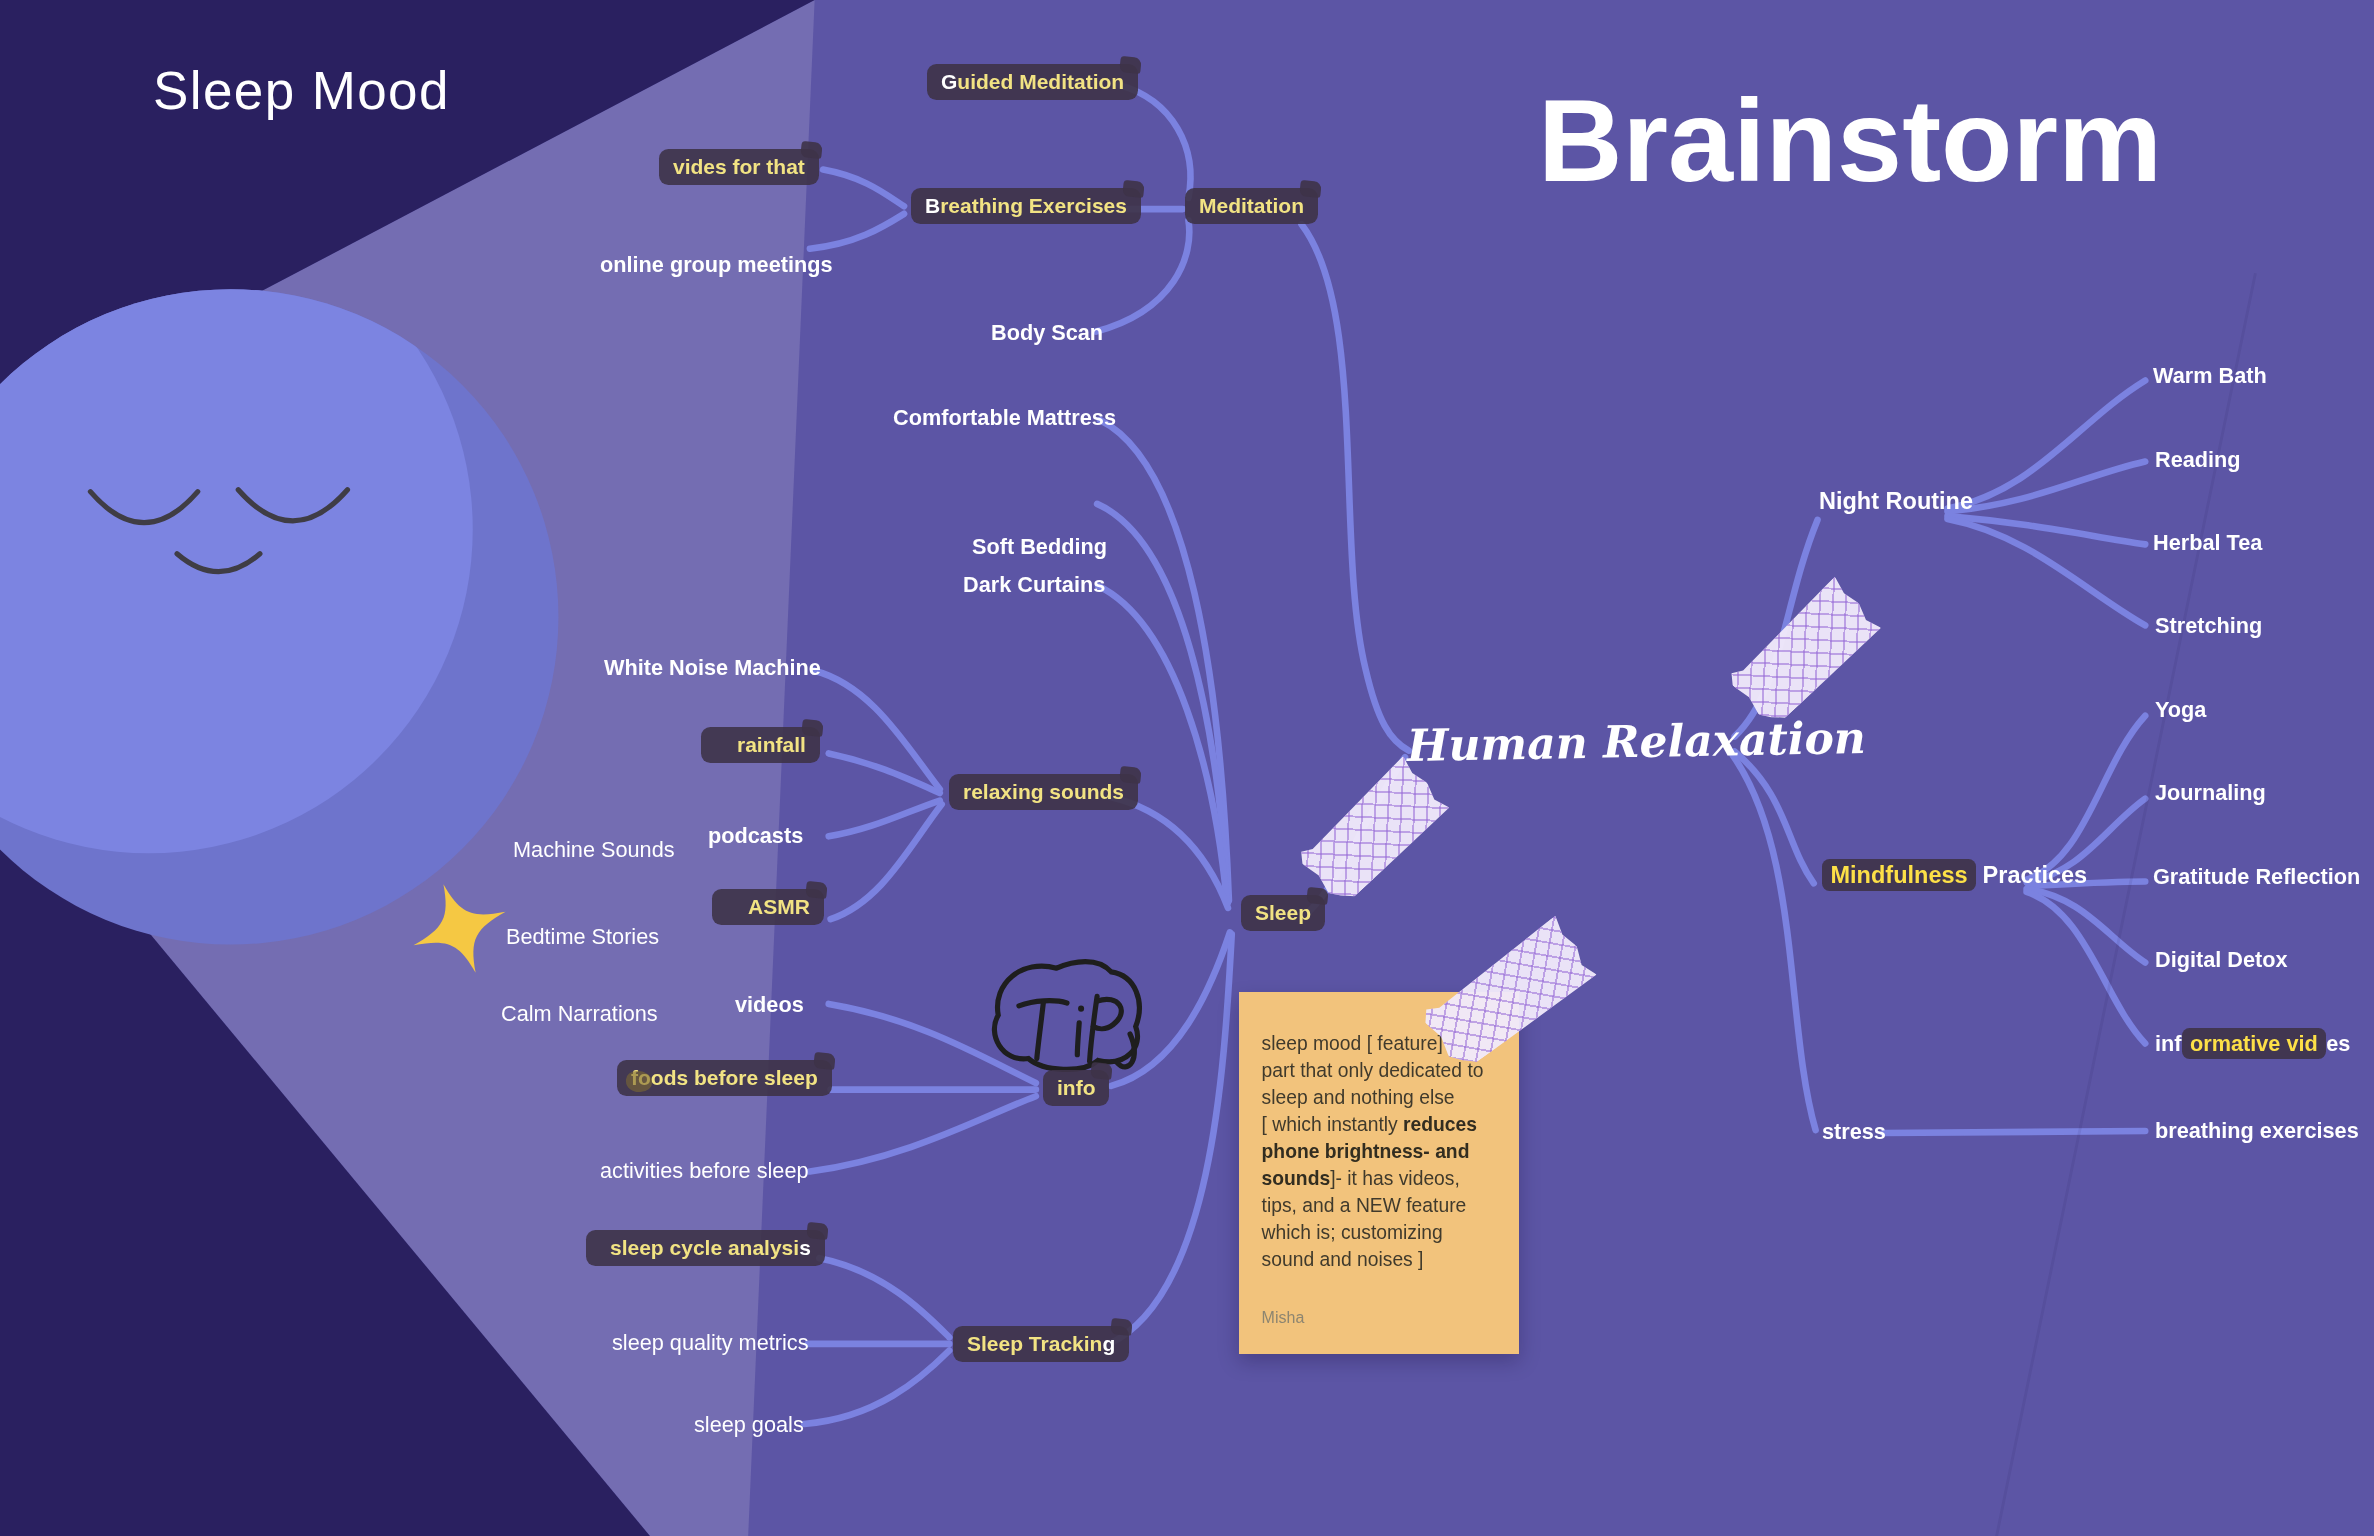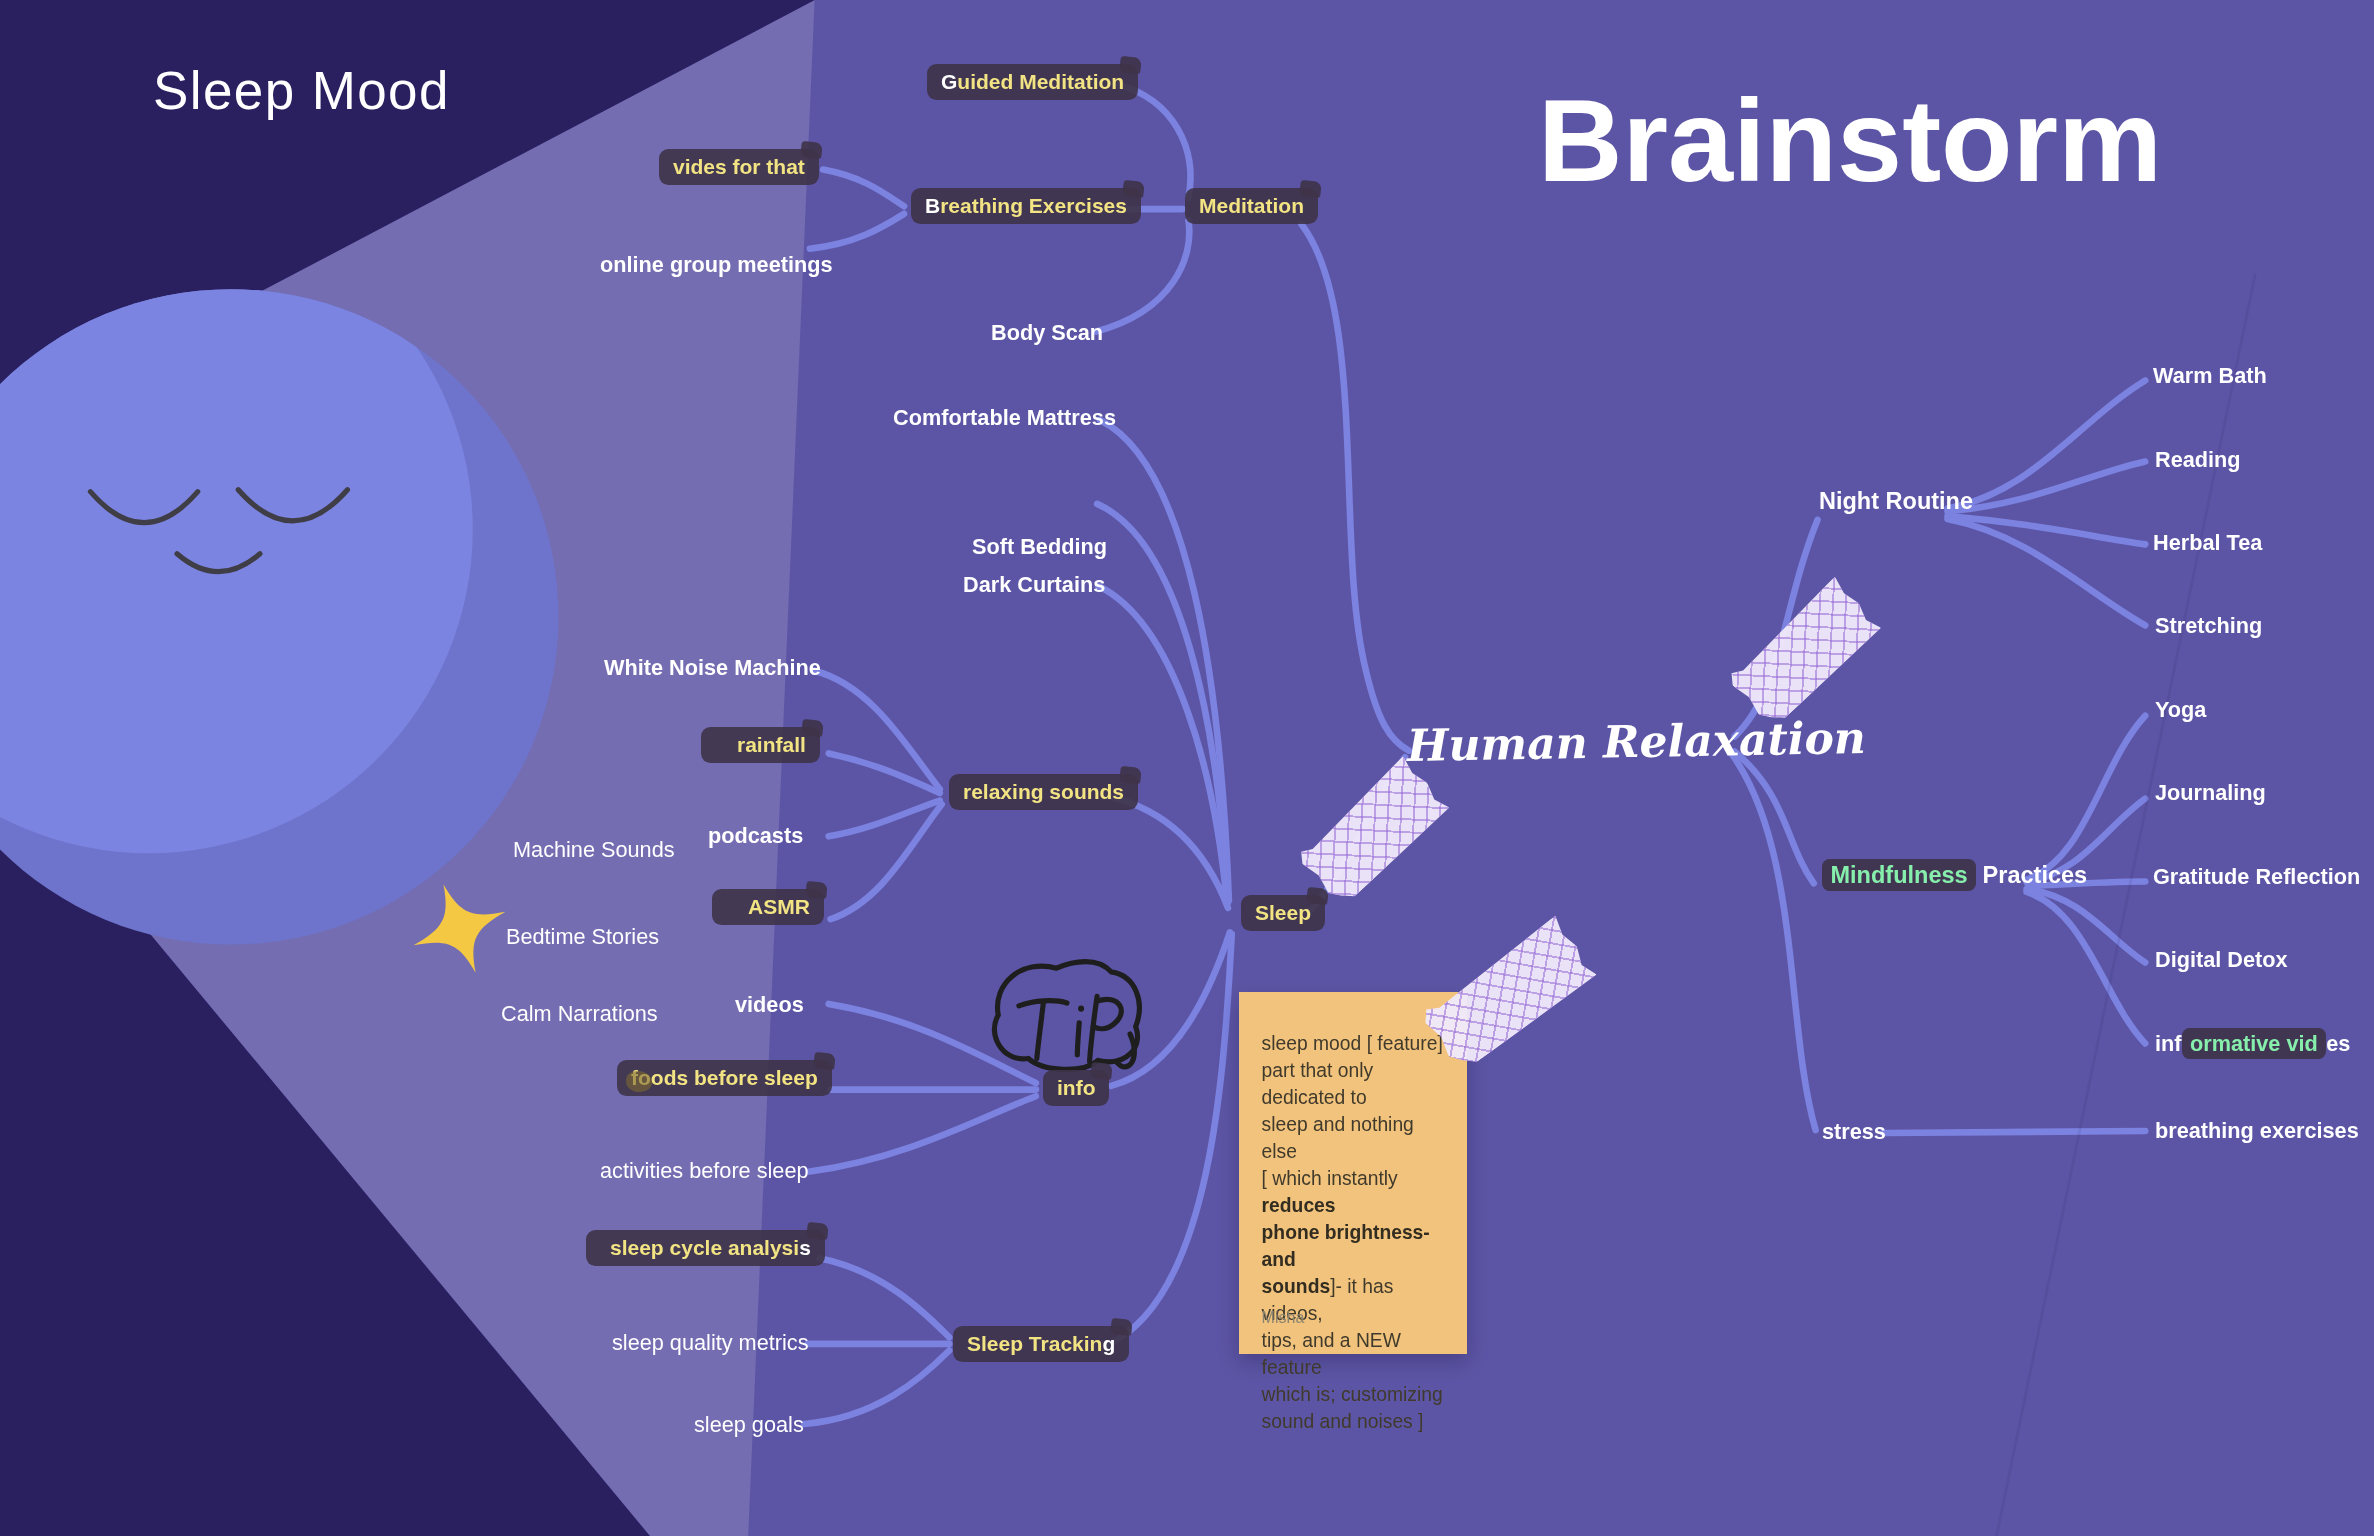--- a/index.html
+++ b/index.html
@@ -24,33 +24,33 @@
   .lbl.rg{font-weight:400;font-size:21.7px;}
   
   .pill{position:absolute;background:rgba(62,51,72,.9);color:#F2E383;font-weight:700;
       font-size:21px;line-height:24.5px;padding:5.6px 14px;border-radius:9.4px;white-space:nowrap;}
   .pill::after{content:"";position:absolute;top:-6.6px;right:-2.8px;width:21px;height:16px;
       background:rgba(62,51,72,.9);border-radius:3.8px 7.5px 2.8px 6.6px;transform:rotate(6deg);}
   .pill .wt{color:#FFFFFF;}
   .pill.padL{padding-left:36px;}
   .pill.smudge::before{content:"";position:absolute;left:9.4px;top:11.3px;width:26px;height:21px;
       background:rgba(125,105,50,.6);border-radius:45% 60% 50% 55%;}
-  .inline-pill{background:rgba(62,51,72,.9);color:#86efac;padding:2.8px 8.5px;border-radius:7.5px;}
+  .inline-pill{background:rgba(62,51,72,.9);color:#fde047;padding:2.8px 8.5px;border-radius:7.5px;}
   
   .tape{position:absolute;background-color:rgba(240,233,250,.96);
       background-image:
         repeating-linear-gradient(45deg,rgba(150,105,214,.55) 0 1.9px,transparent 1.9px 13px),
         repeating-linear-gradient(135deg,rgba(150,105,214,.55) 0 1.9px,transparent 1.9px 13px);
       clip-path:polygon(0% 18%,5% 4%,12% 12%,100% 0%,97% 26%,100% 50%,96% 74%,100% 96%,
                         12% 100%,5% 86%,0% 72%,3% 45%);}
   .tape1{left:1729px;top:617px;width:149px;height:72px;transform:rotate(-42deg);}
   .tape2{left:1299px;top:796px;width:147px;height:72px;transform:rotate(-42deg);}
   .tape3{left:1424px;top:957px;width:168px;height:75px;transform:rotate(-35deg);}
   
-  .note{position:absolute;left:1239px;top:992px;width:228px;height:362px;background:#F2C37C;
+  .note{position:absolute;left:1239px;top:992px;width:280px;height:362px;background:#F2C37C;
       box-shadow:0 7.5px 19px rgba(20,10,50,.28);box-sizing:border-box;
       padding:38px 21px 0 22.6px;color:#403A2C;font-size:19.3px;line-height:27px;}
   .note b{color:#322D20;}
   .note-author{position:absolute;left:22.6px;bottom:22.6px;font-size:16px;color:#8D8570;}
 </style>
 </head>
 <body>
 
 <div class="layer bg-beam"></div>
 <div class="layer bg-dark-tl"></div>

